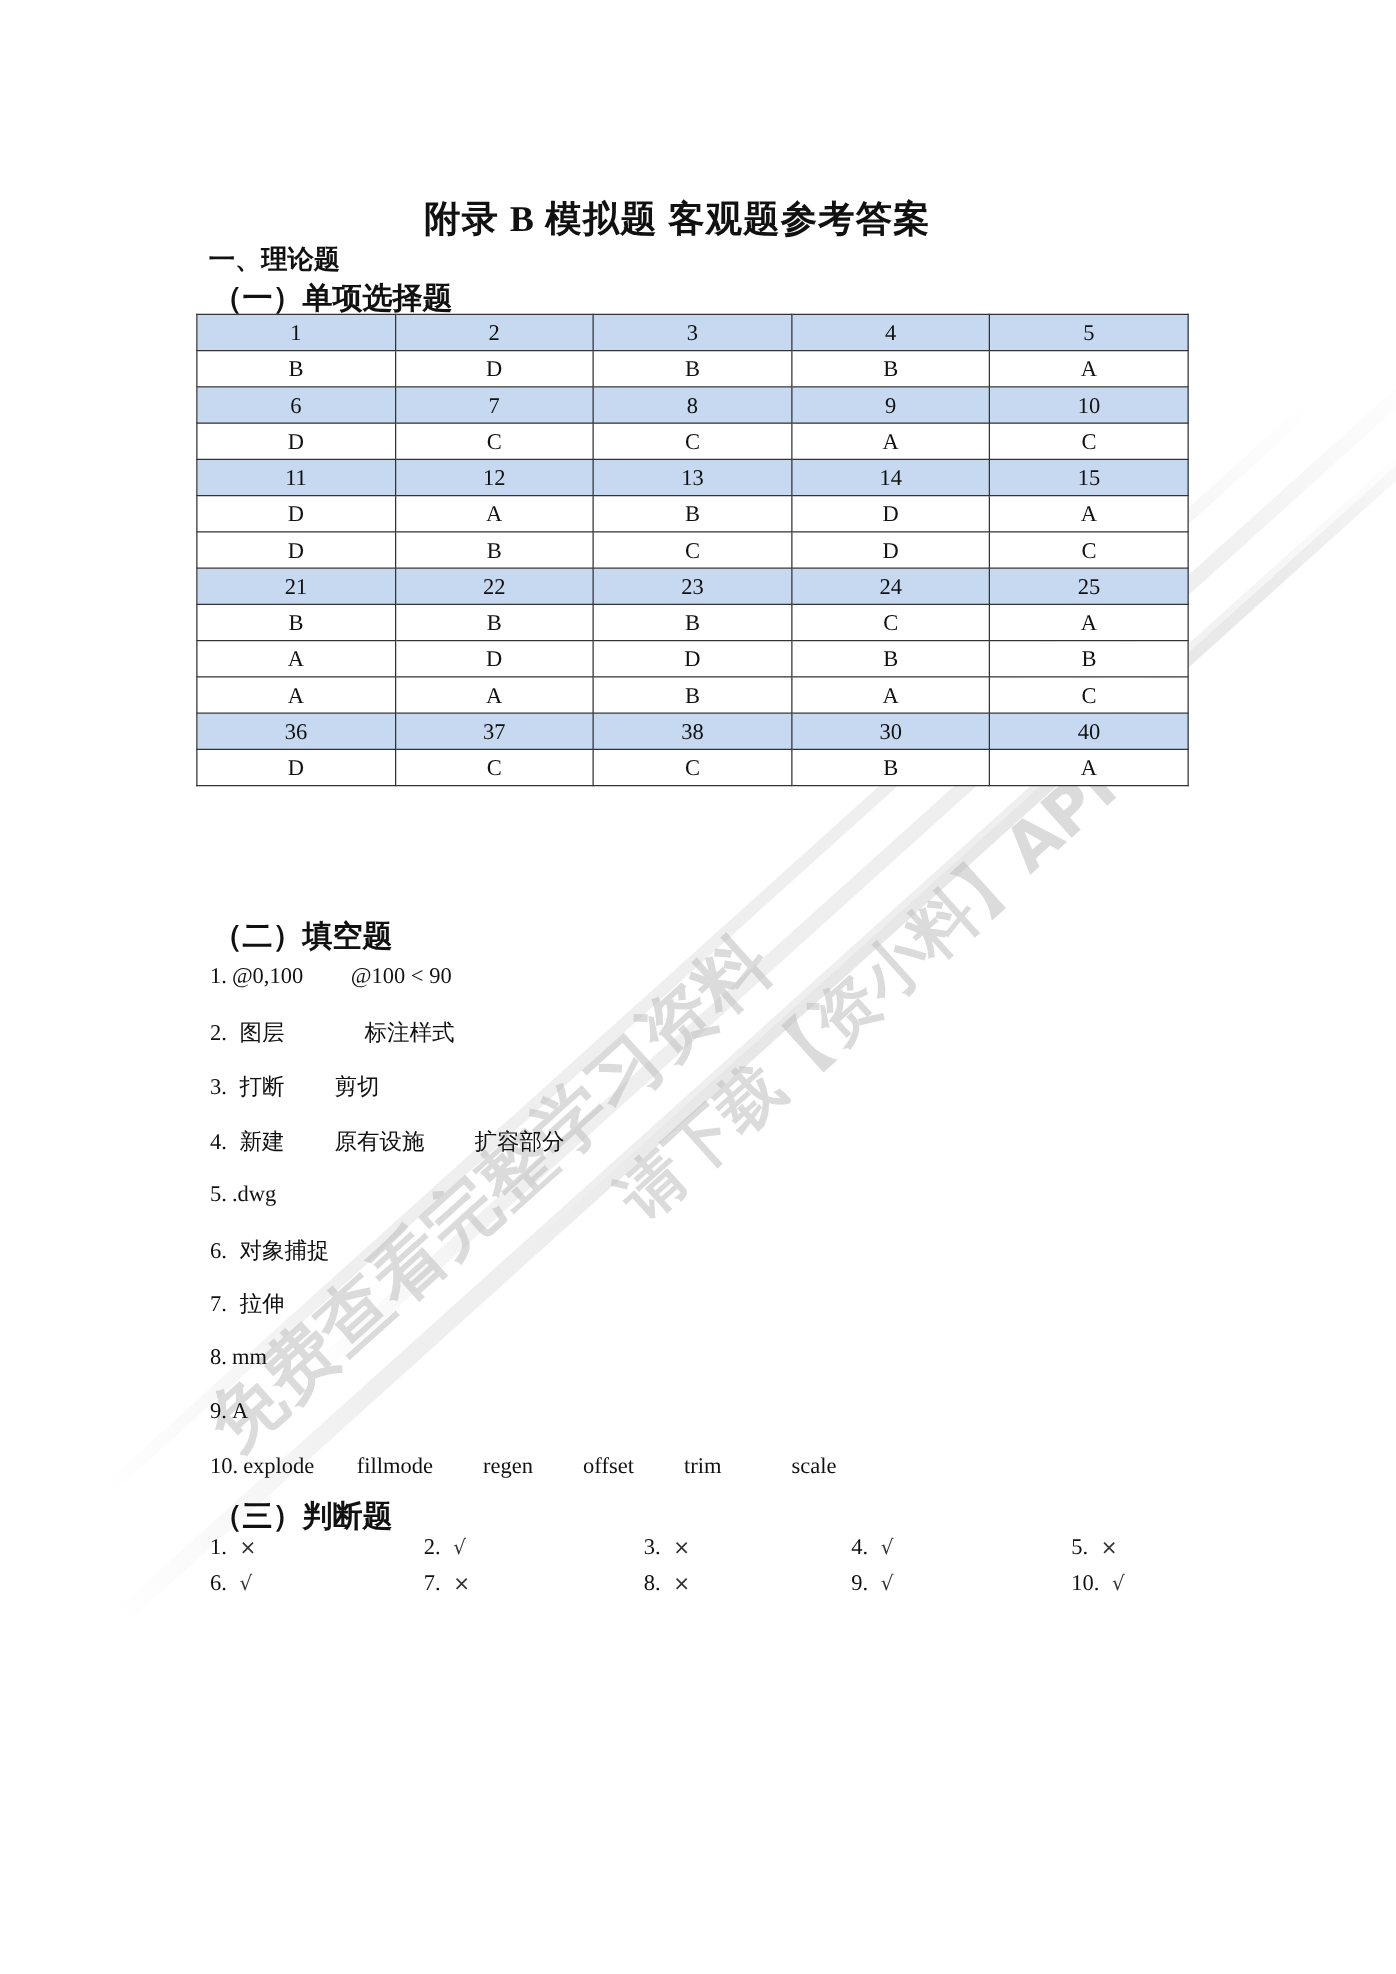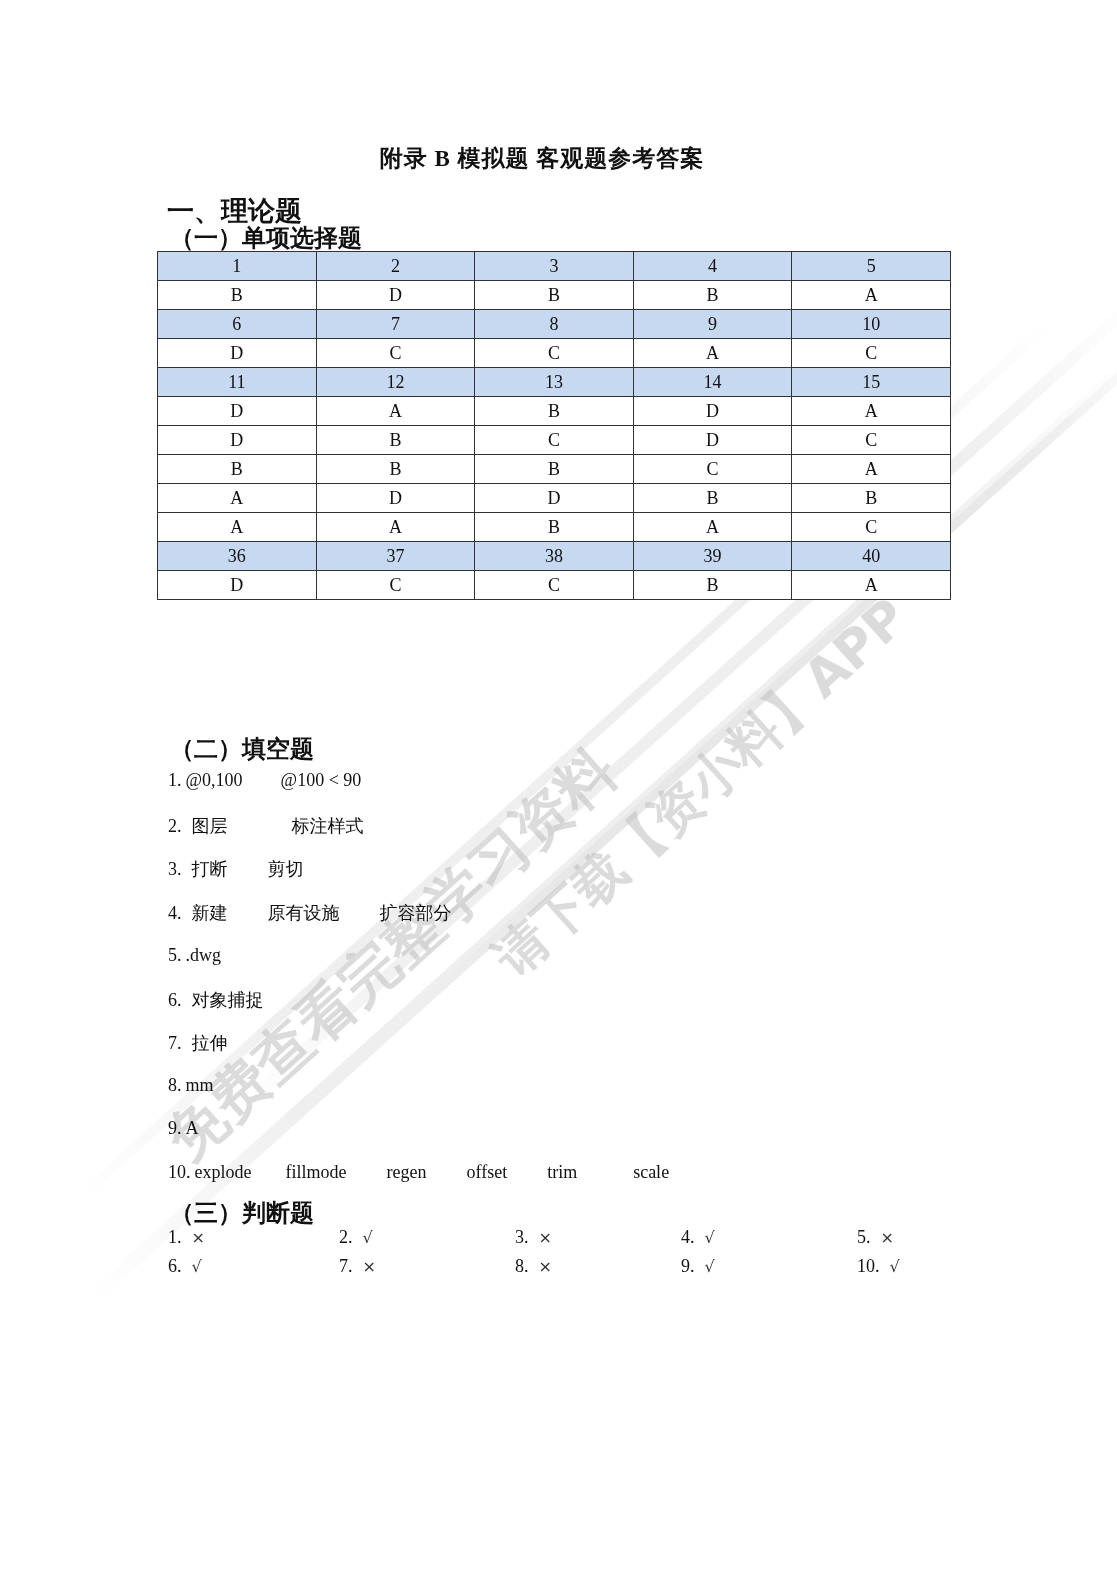--- a/index.html
+++ b/index.html
@@ -13,24 +13,24 @@
   .wm-band {
     position: absolute; background: linear-gradient(90deg, rgba(225,225,225,0) 0%, rgba(225,225,225,0.55) 20%, rgba(225,225,225,0.55) 80%, rgba(225,225,225,0) 100%);
     transform-origin: left top;
   }
   .wm-text {
     position: absolute; color: rgba(190,190,190,0.55); font-family: "DejaVu Sans", sans-serif; font-weight: bold;
     transform-origin: left top; white-space: nowrap;
   }
   .page { position: absolute; left: 0; top: 0; width: 1117px; z-index: 1; }
   .title {
-    position: absolute; left: 0; width: 1084px; top: 143px; text-align: center;
-    font-size: 23px; font-weight: bold; letter-spacing: 1px;
+    position: absolute; left: 0; width: 1084px; top: 156px; text-align: center;
+    font-size: 29px; font-weight: bold; letter-spacing: 1px;
   }
-  .h1 { position: absolute; left: 167px; top: 193px; font-size: 27px; font-weight: bold; font-family: "DejaVu Sans", sans-serif; }
+  .h1 { position: absolute; left: 167px; top: 193px; font-size: 21px; font-weight: bold; font-family: "DejaVu Sans", sans-serif; }
   .h2 { position: absolute; left: 170px; font-size: 24px; font-weight: bold; font-family: "DejaVu Sans", sans-serif; }
   table.answers {
     position: absolute; left: 157px; top: 251px; width: 794px; border-collapse: collapse; table-layout: fixed;
   }
   table.answers td {
     border: 1.5px solid #333; height: 28px; text-align: center; font-size: 18px; padding: 0; line-height: 28px;
   }
   table.answers tr.num td { background: #C6D9F0; }
   table.answers tr.ans td { background: #ffffff; }
   .fill-item {
@@ -101,20 +101,27 @@
           <td>D</td>
           <td>A</td>
         </tr>
         <tr class="ans">
           <td>D</td>
           <td>B</td>
           <td>C</td>
           <td>D</td>
           <td>C</td>
         </tr>
+        <tr class="num">
+          <td>21</td>
+          <td>22</td>
+          <td>23</td>
+          <td>24</td>
+          <td>25</td>
+        </tr>
         <tr class="ans">
           <td>B</td>
           <td>B</td>
           <td>B</td>
           <td>C</td>
           <td>A</td>
         </tr>
         <tr class="ans">
           <td>A</td>
           <td>D</td>
@@ -126,21 +133,21 @@
           <td>A</td>
           <td>A</td>
           <td>B</td>
           <td>A</td>
           <td>C</td>
         </tr>
         <tr class="num">
           <td>36</td>
           <td>37</td>
           <td>38</td>
-          <td>39</td>
+          <td>30</td>
           <td>40</td>
         </tr>
         <tr class="ans">
           <td>D</td>
           <td>C</td>
           <td>C</td>
           <td>B</td>
           <td>A</td>
         </tr>
       </tbody>

